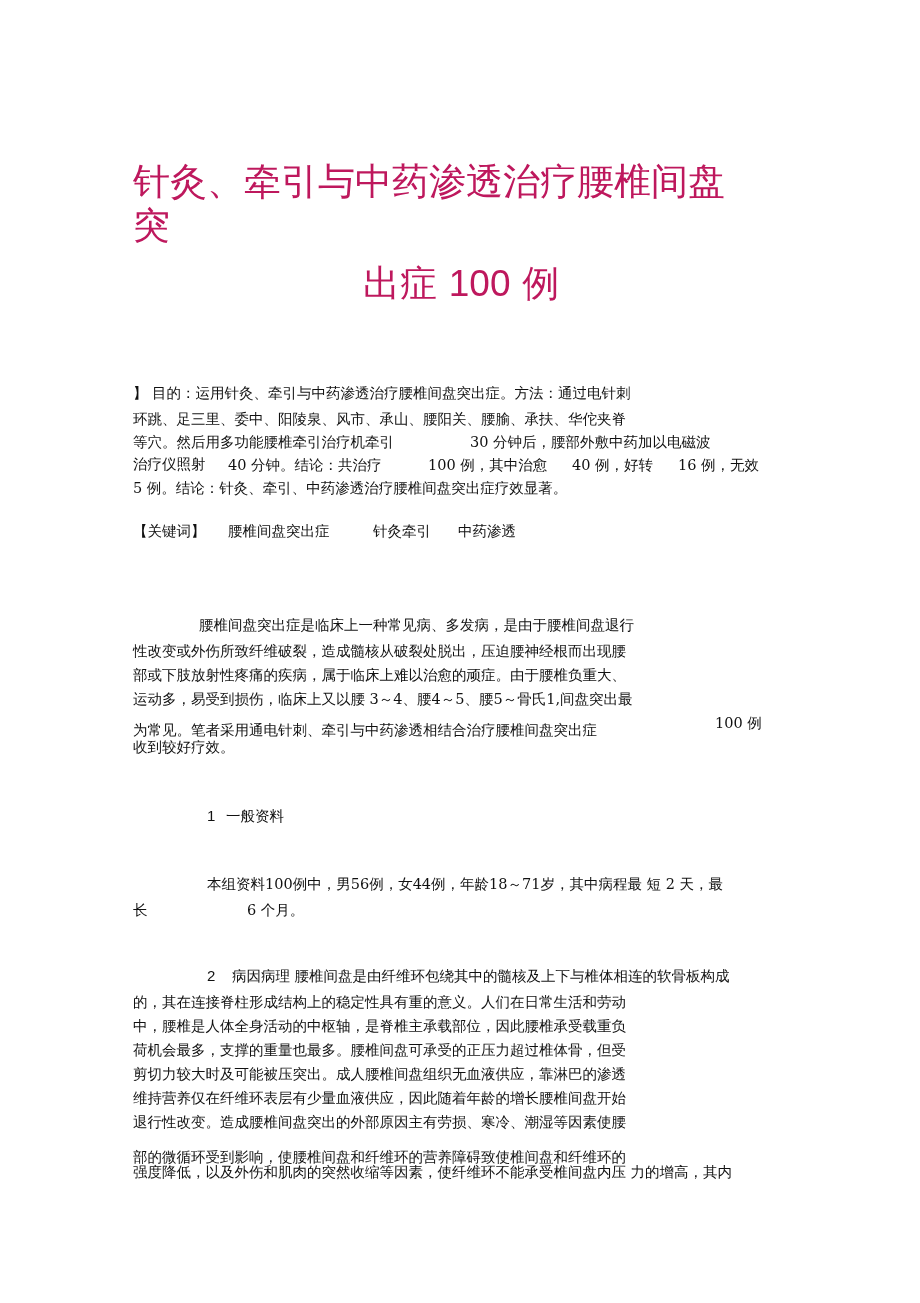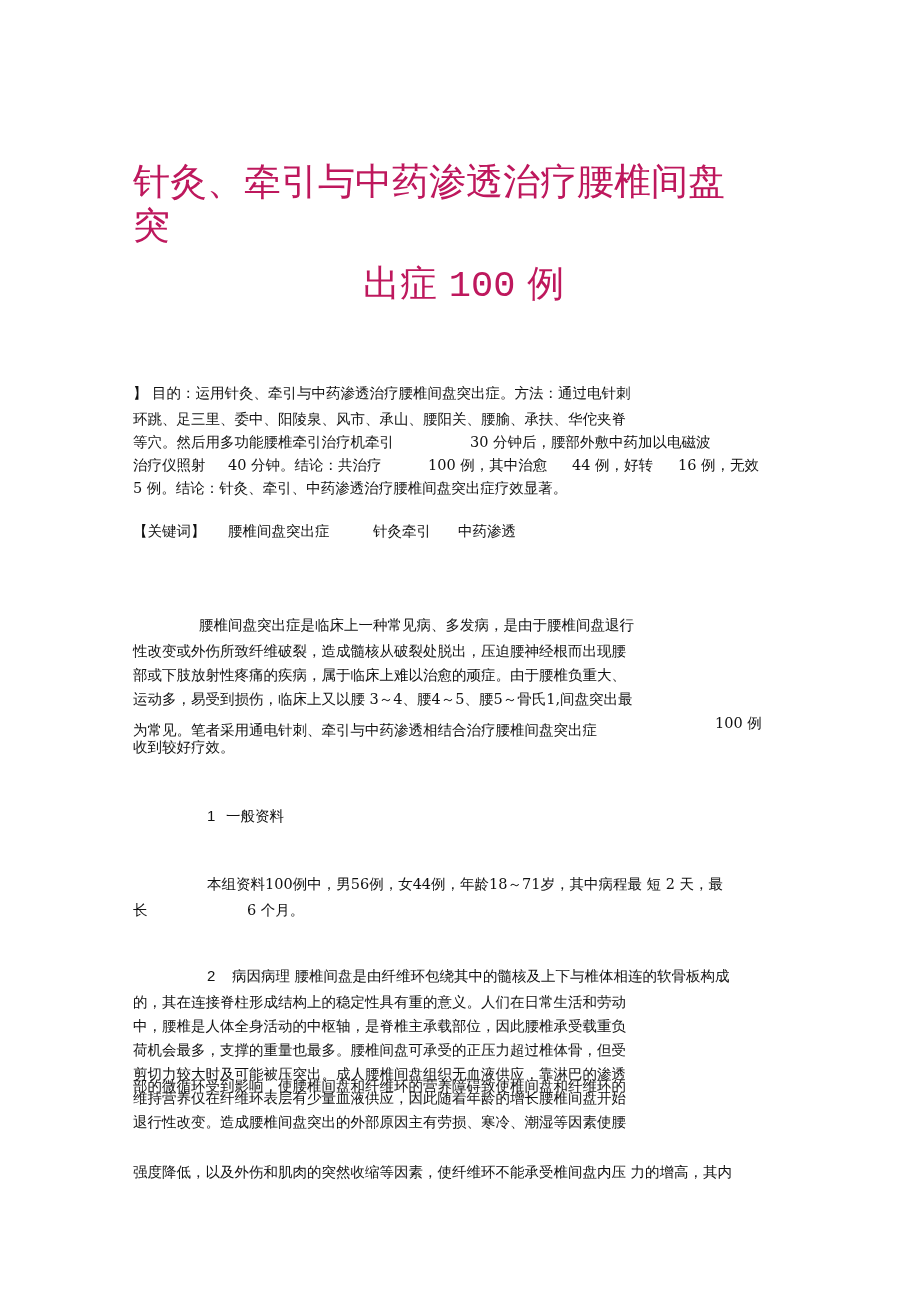--- a/index.html
+++ b/index.html
@@ -6,44 +6,44 @@
   body {
     width: 920px; height: 1303px; position: relative; overflow: hidden;
     font-family: "DejaVu Serif", "Liberation Serif", serif;
     color: #111111;
   }
   .abs { position: absolute; white-space: nowrap; }
   .title {
     font-family: "DejaVu Sans", "Liberation Sans", sans-serif;
     font-size: 37px; line-height: 44px; color: #be185d;
   }
-  .title-num { font-family: Liberation Mono, monospace; }
+  .title-num { font-family: Liberation Sans, sans-serif; }
   .body { font-size: 14.5px; line-height: 20px; }
   .num { font-family: "Liberation Sans", sans-serif; font-size: 15px; }
 </style>
 </head>
 <body>
 
 <div class="abs title" style="left:133px; top:160px;">针灸、牵引与中药渗透治疗腰椎间盘</div>
 <div class="abs title" style="left:133px; top:204px;">突</div>
 <div class="abs title" style="left:363px; top:262px;">
   <span>出症</span>
   <span class="title-num">100</span>
   <span>例</span>
 </div>
 
 <div>
   <div class="abs body" style="left:133px; top:383px;">】 目的：运用针灸、牵引与中药渗透治疗腰椎间盘突出症。方法：通过电针刺</div>
   <div class="abs body" style="left:133px; top:409px;">环跳、足三里、委中、阳陵泉、风市、承山、腰阳关、腰腧、承扶、华佗夹脊</div>
   <div class="abs body" style="left:133px; top:432px;">等穴。然后用多功能腰椎牵引治疗机牵引</div>
   <div class="abs body" style="left:470px; top:432px;">30 分钟后，腰部外敷中药加以电磁波</div>
-  <div class="abs body" style="left:133px; top:455px;">治疗仪照射</div>
+  <div class="abs body" style="left:133px; top:455px;font-family:Liberation Mono, monospace;">治疗仪照射</div>
   <div class="abs body" style="left:228px; top:455px;">40 分钟。结论：共治疗</div>
   <div class="abs body" style="left:428px; top:455px;">100 例，其中治愈</div>
-  <div class="abs body" style="left:572px; top:455px;">44 例，好转</div>
+  <div class="abs body" style="left:572px; top:455px;">40 例，好转</div>
   <div class="abs body" style="left:678px; top:455px;">16 例，无效</div>
   <div class="abs body" style="left:133px; top:478px;">5 例。结论：针灸、牵引、中药渗透治疗腰椎间盘突出症疗效显著。</div>
 </div>
 
 <div>
   <div class="abs body" style="left:133px; top:521px;">【关键词】</div>
   <div class="abs body" style="left:228px; top:521px;">腰椎间盘突出症</div>
   <div class="abs body" style="left:373px; top:521px;">针灸牵引</div>
   <div class="abs body" style="left:458px; top:521px;">中药渗透</div>
 </div>
@@ -72,15 +72,15 @@
   <div class="abs body" style="left:207px; top:966px;">
     <span class="num">2</span>
     <span style="margin-left:12px;">病因病理 腰椎间盘是由纤维环包绕其中的髓核及上下与椎体相连的软骨板构成</span>
   </div>
   <div class="abs body" style="left:133px; top:992px;">的，其在连接脊柱形成结构上的稳定性具有重的意义。人们在日常生活和劳动</div>
   <div class="abs body" style="left:133px; top:1016px;">中，腰椎是人体全身活动的中枢轴，是脊椎主承载部位，因此腰椎承受载重负</div>
   <div class="abs body" style="left:133px; top:1040px;">荷机会最多，支撑的重量也最多。腰椎间盘可承受的正压力超过椎体骨，但受</div>
   <div class="abs body" style="left:133px; top:1064px;">剪切力较大时及可能被压突出。成人腰椎间盘组织无血液供应，靠淋巴的渗透</div>
   <div class="abs body" style="left:133px; top:1088px;">维持营养仅在纤维环表层有少量血液供应，因此随着年龄的增长腰椎间盘开始</div>
   <div class="abs body" style="left:133px; top:1112px;">退行性改变。造成腰椎间盘突出的外部原因主有劳损、寒冷、潮湿等因素使腰</div>
-  <div class="abs body" style="left:133px; top:1076px;">部的微循环受到影响，使腰椎间盘和纤维环的营养障碍致使椎间盘和纤维环的</div>
+  <div class="abs body" style="left:133px; top:1147px;">部的微循环受到影响，使腰椎间盘和纤维环的营养障碍致使椎间盘和纤维环的</div>
   <div class="abs body" style="left:133px; top:1162px;">强度降低，以及外伤和肌肉的突然收缩等因素，使纤维环不能承受椎间盘内压  力的增高，其内</div>
 </div>
 
 </body></html>

